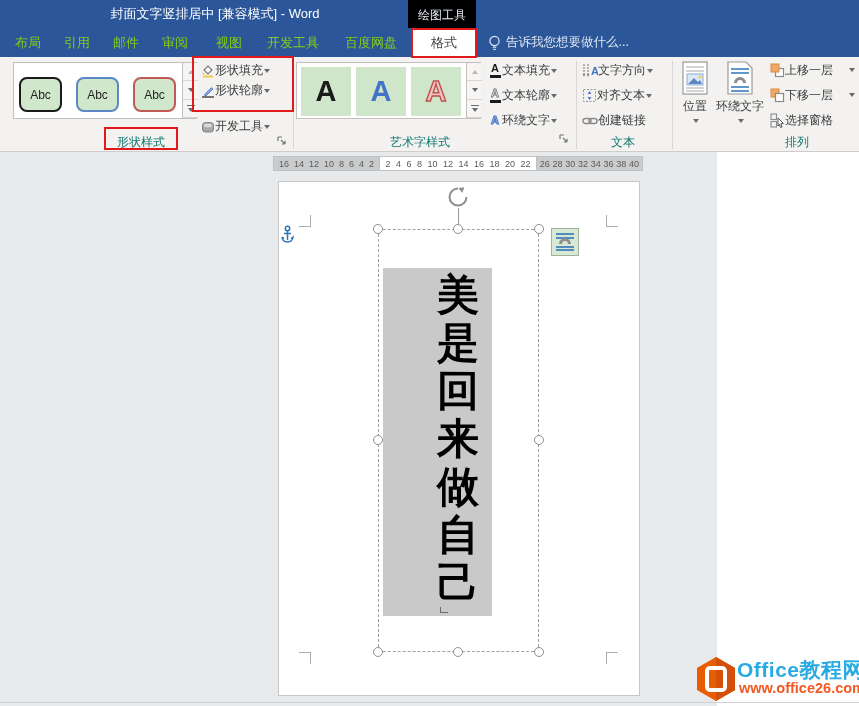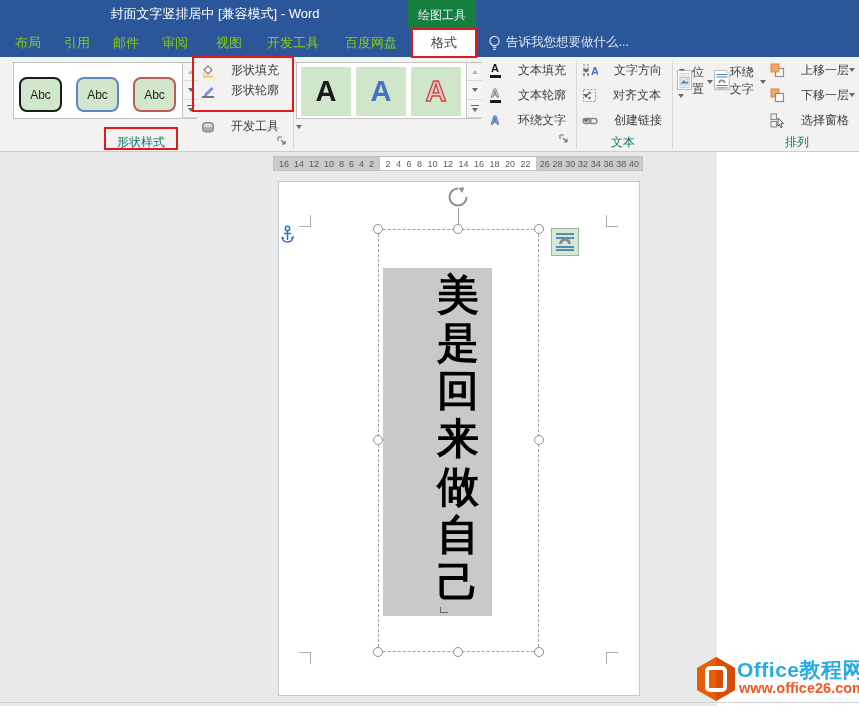--- a/index.html
+++ b/index.html
@@ -5,21 +5,21 @@
   * { margin:0; padding:0; box-sizing:border-box; }
   html,body { width:859px; height:706px; }
   body { font-family:"Liberation Sans","DejaVu Sans",sans-serif; overflow:hidden; }
   .screen { position:relative; width:717px; height:706px; background:#e7e9eb; }
   .abs { position:absolute; }
 
   
   .titlebar { position:absolute; left:0; top:0; width:859px; height:28px; background:#2b579a; }
   .title-text { position:absolute; left:0; top:0; width:430px; height:28px; line-height:28px;
     text-align:center; color:#fff; font-size:13px; }
-  .ctx-chunk { position:absolute; left:408px; top:0; width:68px; height:28px; background:#15803d;
+  .ctx-chunk { position:absolute; left:408px; top:0; width:68px; height:28px; background:#000000;
     color:#e8edf5; font-size:12px; text-align:center; line-height:30px; }
 
   
   .tabrow { position:absolute; left:0; top:28px; width:859px; height:29px; background:#2b579a; }
   .tab { position:absolute; top:0; height:29px; line-height:29px; text-align:center;
     color:#84cc16; font-size:13px; cursor:default; }
   .tab-active { position:absolute; left:413px; top:0; width:62px; height:29px; background:#fff;
     color:#444; font-size:13px; text-align:center; line-height:29px; }
   .tellme { position:absolute; left:506px; top:0; height:29px; line-height:29px;
     color:rgba(255,255,255,.85); font-size:12.5px; }
@@ -39,25 +39,25 @@
     justify-content:center; }
   .wa-cell { position:absolute; top:4px; width:50px; height:49px; background:#cfe6cb;
     display:flex; align-items:center; justify-content:center;
     font-weight:bold; font-size:29px; font-family:"Liberation Sans","DejaVu Sans",sans-serif; }
   .scrollstrip { position:absolute; top:0; width:15px; height:55px; border-left:1px solid #c3c1bf; background:#f6f5f4; }
   .scrollcell { width:15px; height:18.3px; border-bottom:1px solid #d8d6d4; display:flex; align-items:center; justify-content:center; flex-direction:column; }
   .tri-up { width:0; height:0; border-left:3.5px solid transparent; border-right:3.5px solid transparent; border-bottom:4px solid #b9b7b5; }
   .tri-down { width:0; height:0; border-left:3.5px solid transparent; border-right:3.5px solid transparent; border-top:4px solid #6a6a6a; }
   .morebar { width:8px; height:1.5px; background:#6a6a6a; margin-bottom:1.5px; }
 
-  .small-btn { position:absolute; height:19px; display:flex; align-items:center; gap:16px;
+  .small-btn { position:absolute; height:19px; display:flex; align-items:center; gap:0;
     font-size:12px; color:#3b3b3b; white-space:nowrap; }
   .caret { width:0; height:0; border-left:3.5px solid transparent; border-right:3.5px solid transparent;
     border-top:4px solid #6a6a6a; margin-left:1px; }
-  .big-btn { position:absolute; top:4px; display:flex; align-items:center;
+  .big-btn { position:absolute; top:4px; display:flex; flex-direction:column; align-items:center;
     font-size:12px; color:#3b3b3b; }
   .big-btn .lbl { margin-top:3px; }
   .big-btn .caret { margin-top:4px; }
 
   .a-icon { display:flex; flex-direction:column; align-items:center; width:14px; }
   .a-icon .a { font-size:11px; font-weight:bold; line-height:11px; }
   .a-icon .bar { width:11px; height:2.5px; background:#1a1a1a; margin-top:1px; }
 
   .dlg { position:absolute; width:11px; height:11px; }
 
@@ -215,20 +215,21 @@
       <span>文本轮廓</span>
       <span class="caret"></span>
     </div>
     <div class="small-btn" style="left:488px;top:54px">
       <span class="a-icon">
           <span class="a" style="color:#dbe5f4;-webkit-text-stroke:1px #4472c4">A</span>
         </span>
       <span>环绕文字</span>
       <span class="caret"></span>
     </div>
+    <div class="grouplabel" style="left:345px;width:150px">艺术字样式</div>
     <svg class="dlg" style="left:559px;top:77px" viewBox="0 0 11 11">
       <path d="M1 1 L1 5 M1 1 L5 1" stroke="#767676" stroke-width="1.2" fill="none"></path>
       <path d="M4 4 L8 8 M8 8 L8 4.8 M8 8 L4.8 8" stroke="#767676" stroke-width="1.2" fill="none"></path>
     </svg>
 
     <div class="small-btn" style="left:582px;top:4px">
       <svg width="16" height="15" viewBox="0 0 16 15">
         <line x1="2" y1="1" x2="2" y2="11" stroke="#777" stroke-width="1" stroke-dasharray="2 1"></line>
         <path d="M2 14 L0.8 11 L3.2 11 Z" fill="#777"></path>
         <line x1="6" y1="1" x2="6" y2="11" stroke="#777" stroke-width="1" stroke-dasharray="2 1"></line>

